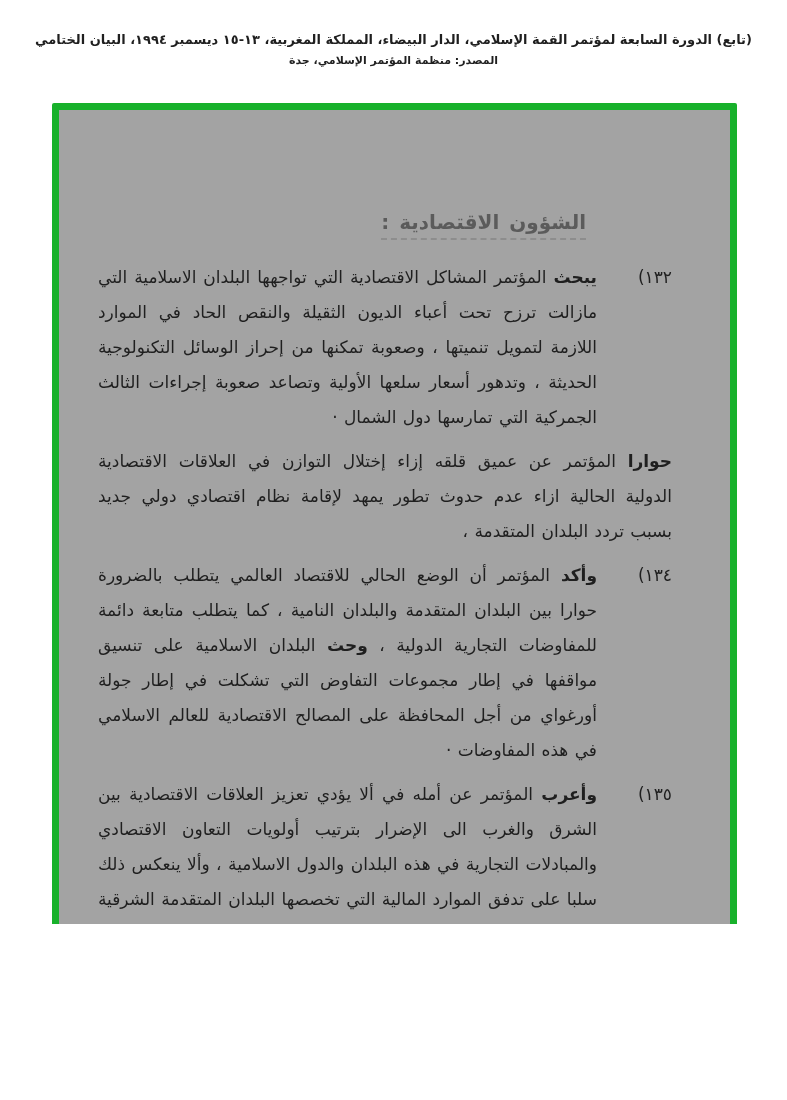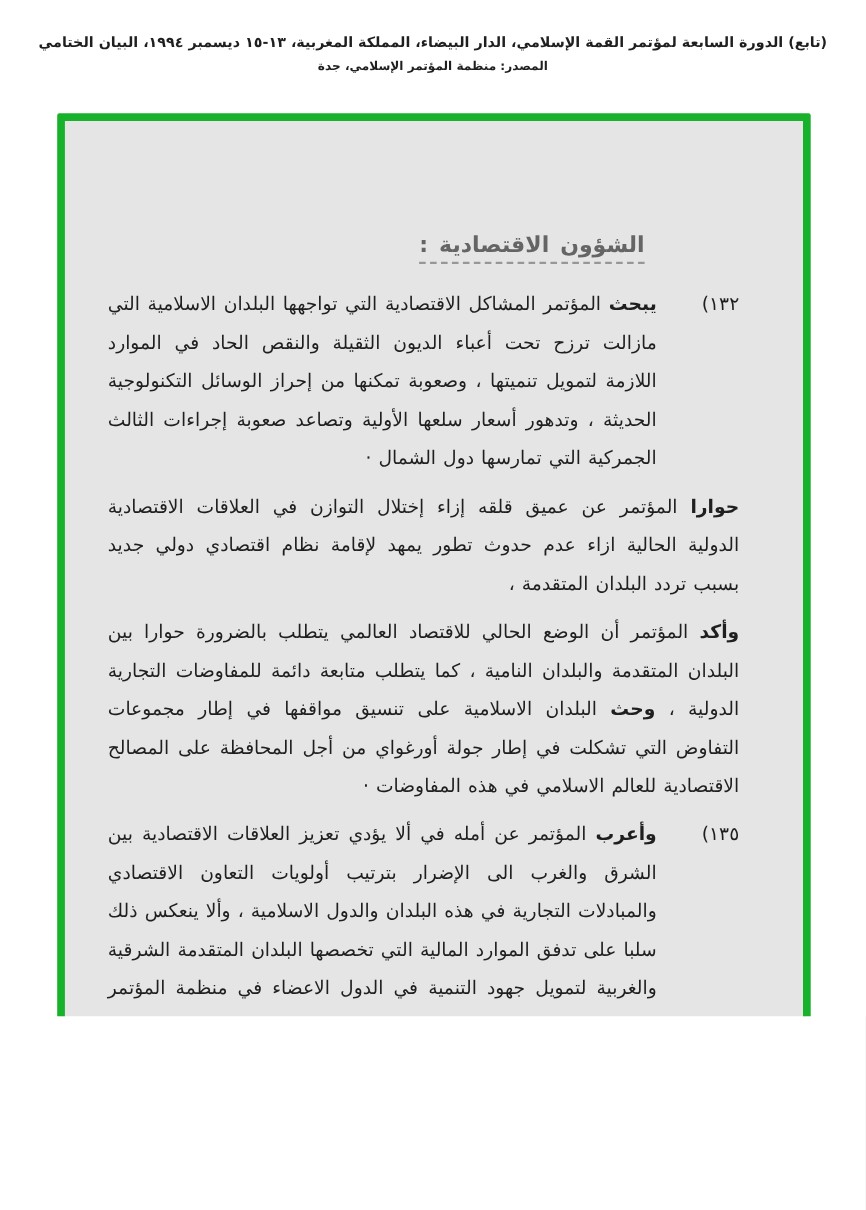--- a/index.html
+++ b/index.html
@@ -23,21 +23,21 @@
   }
   .doc-header .h1{font-size:13px;letter-spacing:0;}
   .doc-header .h2{font-size:11px;margin-top:7px;}
   
   .green-box{
     position:absolute;left:52px;top:103px;
     width:685px;height:939px;
     border:7px solid var(--green);
     border-radius:2px;
     box-sizing:border-box;
-    background:#e5e5e5;
+    background:#a3a3a3;
   }
   
   .content{
     position:absolute;top:0;right:0;left:0;
     padding:100px 58px 0 39px;
     direction:rtl;
   }
   .title-row{text-align:right;padding-right:86px;margin-bottom:20px;}
   .section-title{
     display:inline-block;
@@ -94,20 +94,21 @@
   <div class="para">
     <span class="pnum">١٣٢)</span>
     <p class="ptext"><span class="lead">يبحث</span><span> المؤتمر المشاكل الاقتصادية التي تواجهها البلدان الاسلامية التي مازالت ترزح تحت أعباء الديون الثقيلة والنقص الحاد في الموارد اللازمة لتمويل تنميتها ، وصعوبة تمكنها من إحراز الوسائل التكنولوجية الحديثة ، وتدهور أسعار سلعها الأولية وتصاعد صعوبة إجراءات الثالث الجمركية التي تمارسها دول الشمال ·</span></p>
   </div>
 
   <div class="para">
     <p class="ptext"><span class="lead">حوارا</span><span> المؤتمر عن عميق قلقه إزاء إختلال التوازن في العلاقات الاقتصادية الدولية الحالية ازاء عدم حدوث تطور يمهد لإقامة نظام اقتصادي دولي جديد بسبب تردد البلدان المتقدمة ،</span></p>
   </div>
 
   <div class="para">
+    <span class="pnum">١٣٤)</span>
     <p class="ptext"><span class="lead">وأكد</span><span> المؤتمر أن الوضع الحالي للاقتصاد العالمي يتطلب بالضرورة حوارا بين البلدان المتقدمة والبلدان النامية ، كما يتطلب متابعة دائمة للمفاوضات التجارية الدولية ، </span><span class="lead">وحث</span><span> البلدان الاسلامية على تنسيق مواقفها في إطار مجموعات التفاوض التي تشكلت في إطار جولة أورغواي من أجل المحافظة على المصالح الاقتصادية للعالم الاسلامي في هذه المفاوضات ·</span></p>
   </div>
 
   <div class="para">
     <span class="pnum">١٣٥)</span>
     <p class="ptext"><span class="lead">وأعرب</span><span> المؤتمر عن أمله في ألا يؤدي تعزيز العلاقات الاقتصادية بين الشرق والغرب الى الإضرار بترتيب أولويات التعاون الاقتصادي والمبادلات التجارية في هذه البلدان والدول الاسلامية ، وألا ينعكس ذلك سلبا على تدفق الموارد المالية التي تخصصها البلدان المتقدمة الشرقية والغربية لتمويل جهود التنمية في الدول الاعضاء في منظمة المؤتمر الاسلامى والعالم الثالث بوجه عام ·</span></p>
   </div>
 </div>
     </div>
   </div>

